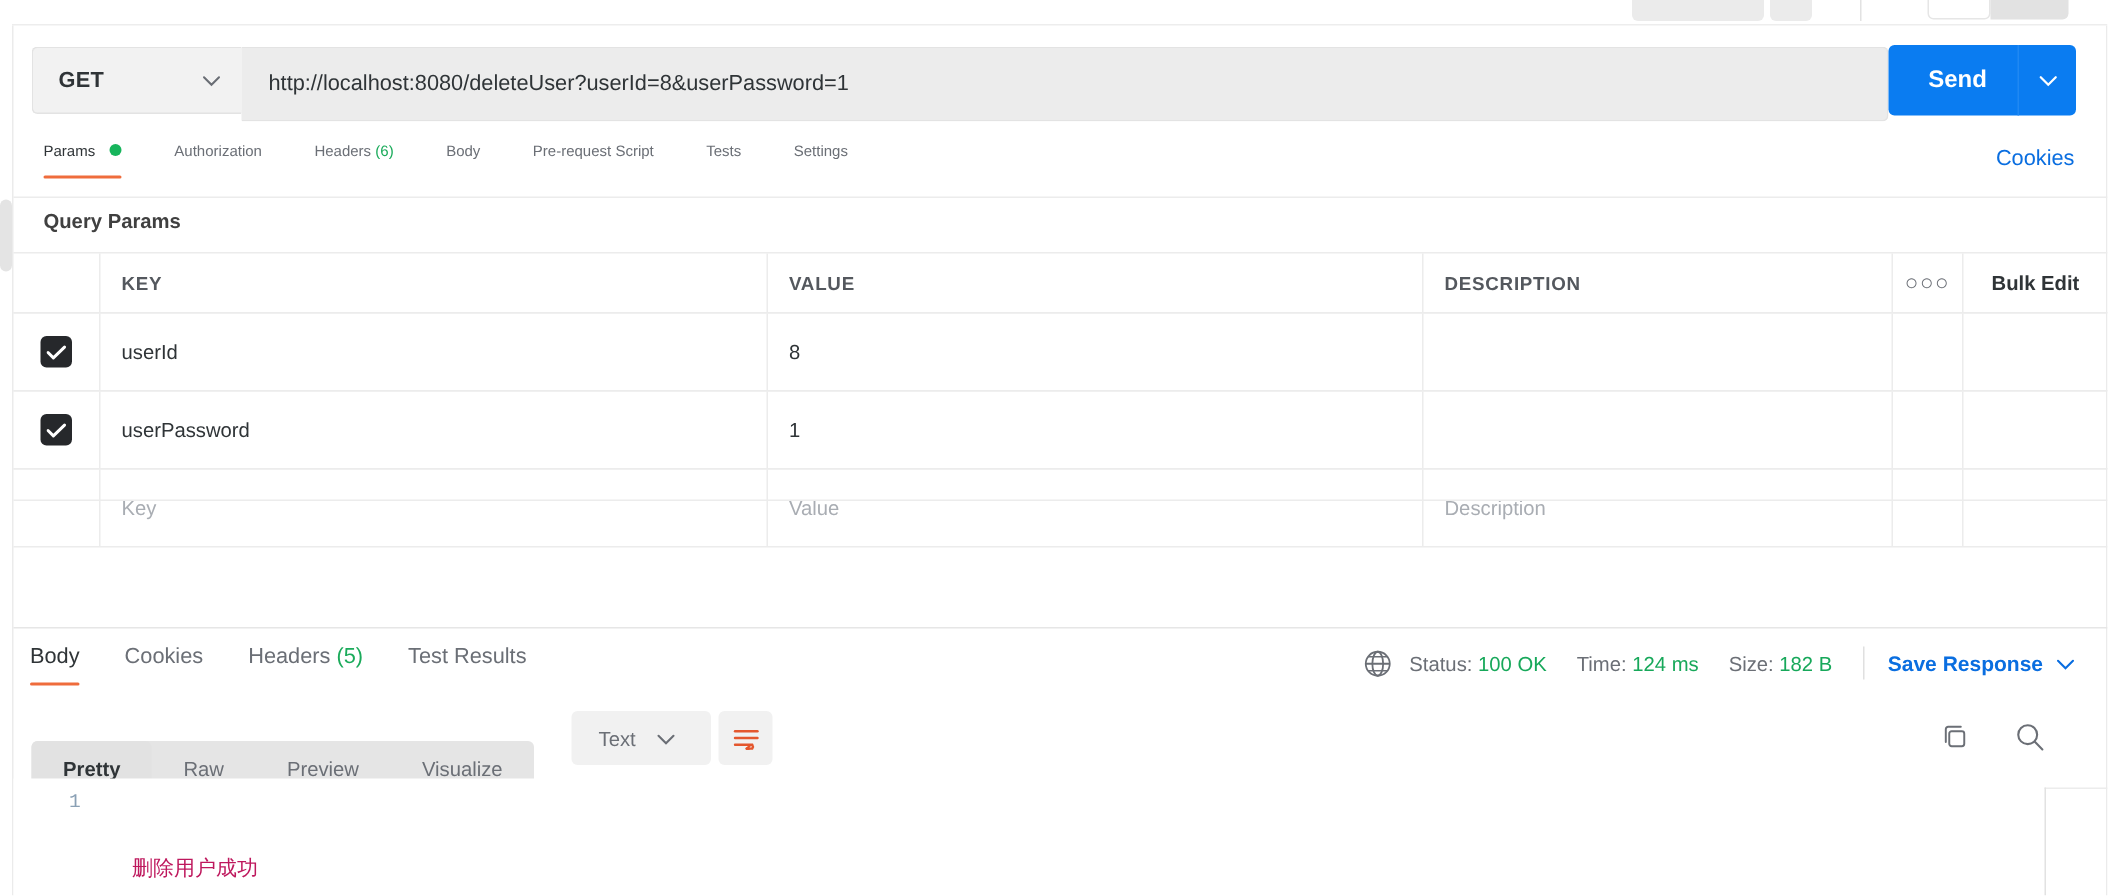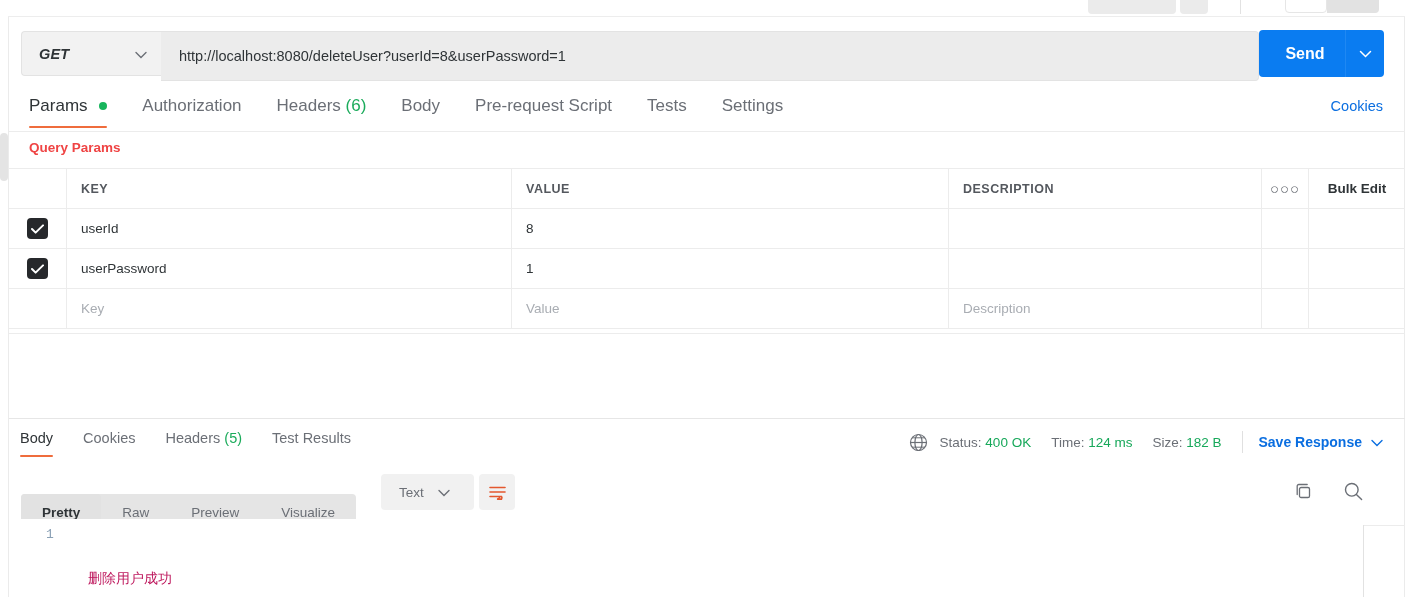--- a/index.html
+++ b/index.html
@@ -27,54 +27,54 @@
   .left-scroll-thumb { position:absolute; left:0; top:133px; width:8px; height:48px; background:#e4e4e4; border-radius:4px; }
 
   
   .req-row { position:absolute; left:21px; top:31px; height:45px; }
   .method-box {
     position:absolute; left:0; top:0; width:140px; height:45px;
     background:#f2f2f2; border:1px solid #e3e3e3; border-right:none;
     border-radius:4px 0 0 4px; display:flex; align-items:center;
     justify-content:space-between; padding:0 14px 0 17px; cursor:pointer;
   }
-  .method-label { font-size:14.5px; font-weight:700; color:#2f3437; letter-spacing:.2px;font-style:italic; }
+  .method-label { font-size:14.5px; font-weight:700; color:#2f3437; letter-spacing:.2px; }
   .url-box {
     position:absolute; left:140px; top:0; width:1098px; height:50px;
     background:#ececec; border:1px solid #e3e3e3; border-left:none;
     border-radius:0 4px 4px 0; display:flex; align-items:center; padding:0 18px;
     cursor:text;
   }
   .url-text { font-size:14.5px; color:#2f3437; white-space:nowrap; }
 
   .send-btn {
     position:absolute; left:1259px; top:30px; width:125px; height:47px;
     background:#0a7cf1; border-radius:4px; cursor:pointer;
     display:flex; align-items:center;justify-content:flex-end;
   }
   .send-label { flex:1; text-align:center; color:#fff; font-size:16px; font-weight:700; padding-left:6px; }
   .send-sep { width:1px; height:47px; background:#1f88f3; }
   .send-caret { width:38px; display:flex; align-items:center; justify-content:center; }
 
   
   .req-tabs { position:absolute; left:29px; top:96px; display:flex; align-items:flex-start; }
-  .rtab { font-size:17px; color:#6b6f76; margin-right:35px; padding-bottom:12px; position:relative; cursor:pointer; white-space:nowrap; }
+  .rtab { font-size:10px; color:#6b6f76; margin-right:35px; padding-bottom:12px; position:relative; cursor:pointer; white-space:nowrap; }
   .rtab.active { color:#2f3437; font-weight:400; }
   .rtab.active::after { content:""; position:absolute; left:0; right:0; bottom:0; height:2.5px; background:#ef6c3c; border-radius:2px; }
   .green-dot { display:inline-block; width:8px; height:8px; border-radius:50%; background:#17b55c; margin-left:7px; vertical-align:middle; position:relative; top:-1px; }
   .count-green { color:#1bab5b; }
   .cookies-link { position:absolute; right:22px; top:98px; font-size:14.5px; color:#0a6ee0; font-weight:500; cursor:pointer; }
 
   .tabs-rule { position:absolute; left:9px; top:131px; width:1396px; height:1px; background:#ececec; }
 
   
-  .qp-title { position:absolute; left:29px; top:140px; font-size:13.5px; font-weight:700; color:#ef4444; }
+  .qp-title { position:absolute; left:29px; top:140px; font-size:13.5px; font-weight:700; color:#404040; }
 
   .tbl { position:absolute; left:9px; top:169px; width:1396px; }
-  .trow { display:flex; height:41px; border-bottom:1px solid #ececec; border-top:1px solid #ececec; margin-top:-1px; }
+  .trow { display:flex; height:53px; border-bottom:1px solid #ececec; border-top:1px solid #ececec; margin-top:-1px; }
   .trow.head { height:41px; }
   .cell { display:flex; align-items:center; border-right:1px solid #ececec; font-size:13.5px; }
   .c-chk  { width:58px; justify-content:center; }
   .c-key  { width:445px; padding-left:14px; }
   .c-val  { width:437px; padding-left:14px; }
   .c-desc { flex:1; padding-left:14px; }
   .c-dots { width:47px; justify-content:center; }
   .c-bulk { width:96px; justify-content:center; border-right:none; }
   .th { font-size:12.5px; font-weight:700; color:#54585e; letter-spacing:.5px; }
   .ph { color:#a9adb3; }
@@ -274,21 +274,21 @@
       <svg width="19" height="19" viewBox="0 0 19 19">
         <circle cx="9.5" cy="9.5" r="8" stroke="#6b6f76" stroke-width="1.2" fill="none"></circle>
         <ellipse cx="9.5" cy="9.5" rx="3.6" ry="8" stroke="#6b6f76" stroke-width="1.2" fill="none"></ellipse>
         <line x1="1.5" y1="9.5" x2="17.5" y2="9.5" stroke="#6b6f76" stroke-width="1.2"></line>
         <line x1="3" y1="4.8" x2="16" y2="4.8" stroke="#6b6f76" stroke-width="1"></line>
         <line x1="3" y1="14.2" x2="16" y2="14.2" stroke="#6b6f76" stroke-width="1"></line>
       </svg>
     </span>
     <span class="meta-item">
       <span>Status:</span>
-      <b>400 OK</b>
+      <b>100 OK</b>
     </span>
     <span class="meta-item">
       <span>Time:</span>
       <b>124 ms</b>
     </span>
     <span class="meta-item">
       <span>Size:</span>
       <b>182 B</b>
     </span>
     <span class="meta-div"></span>

